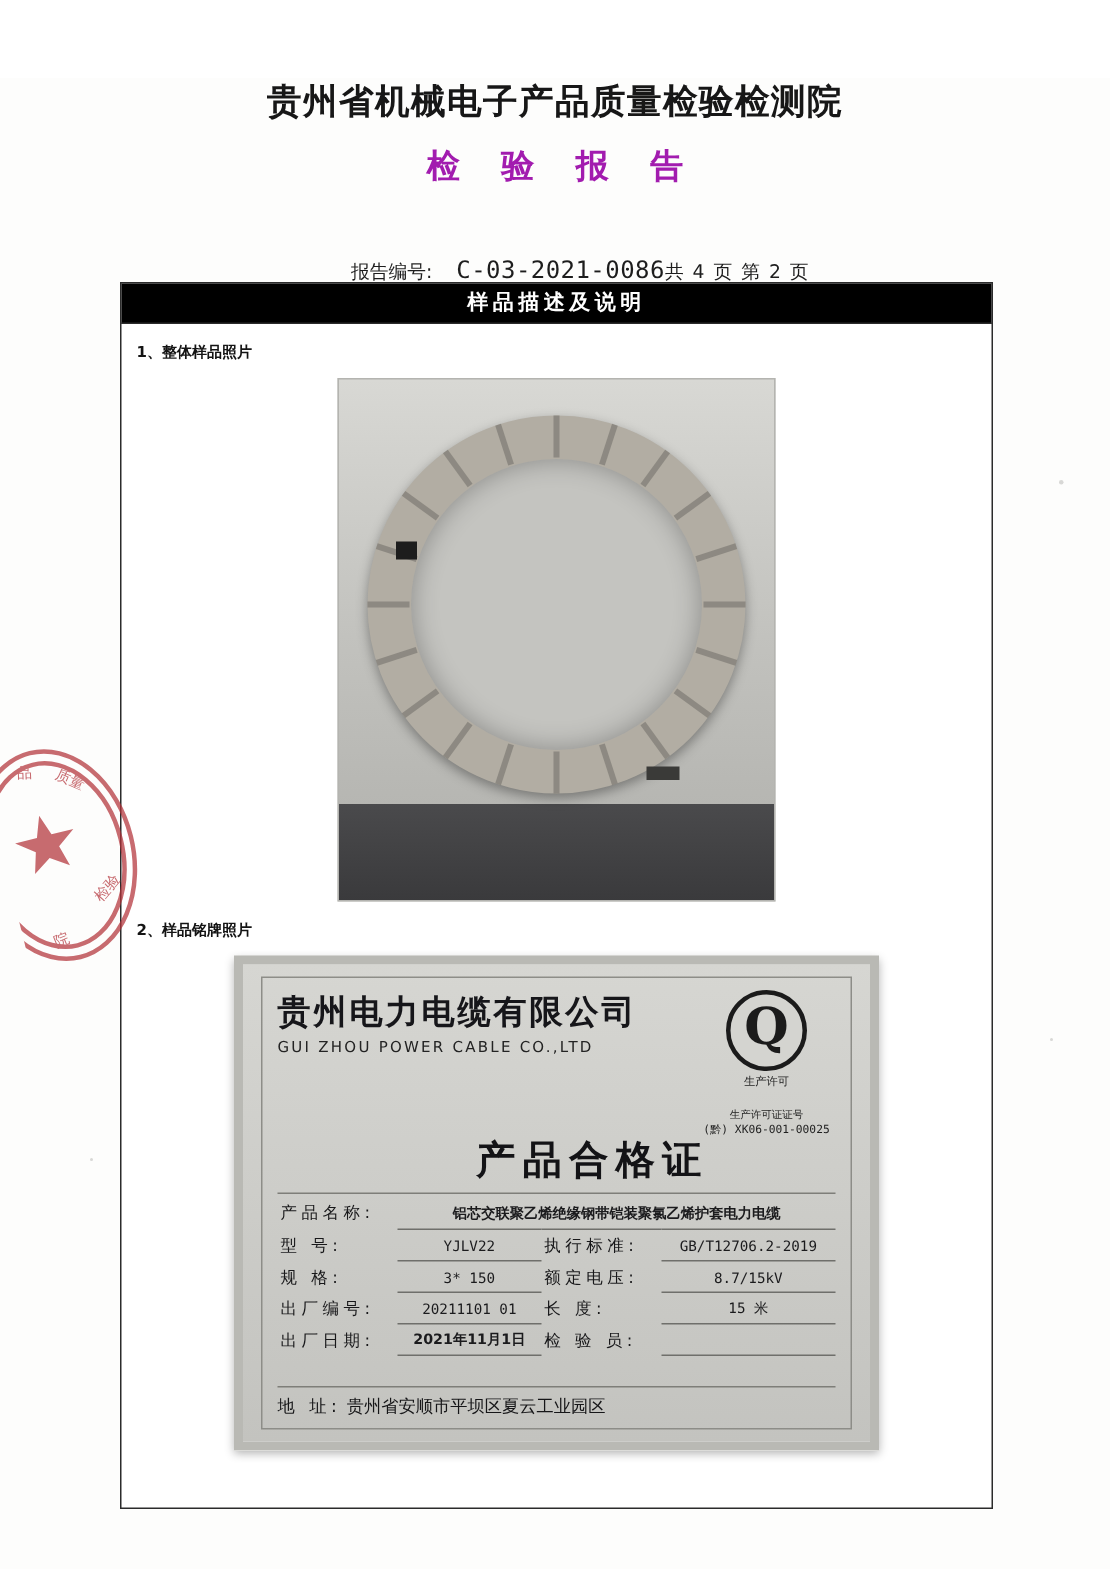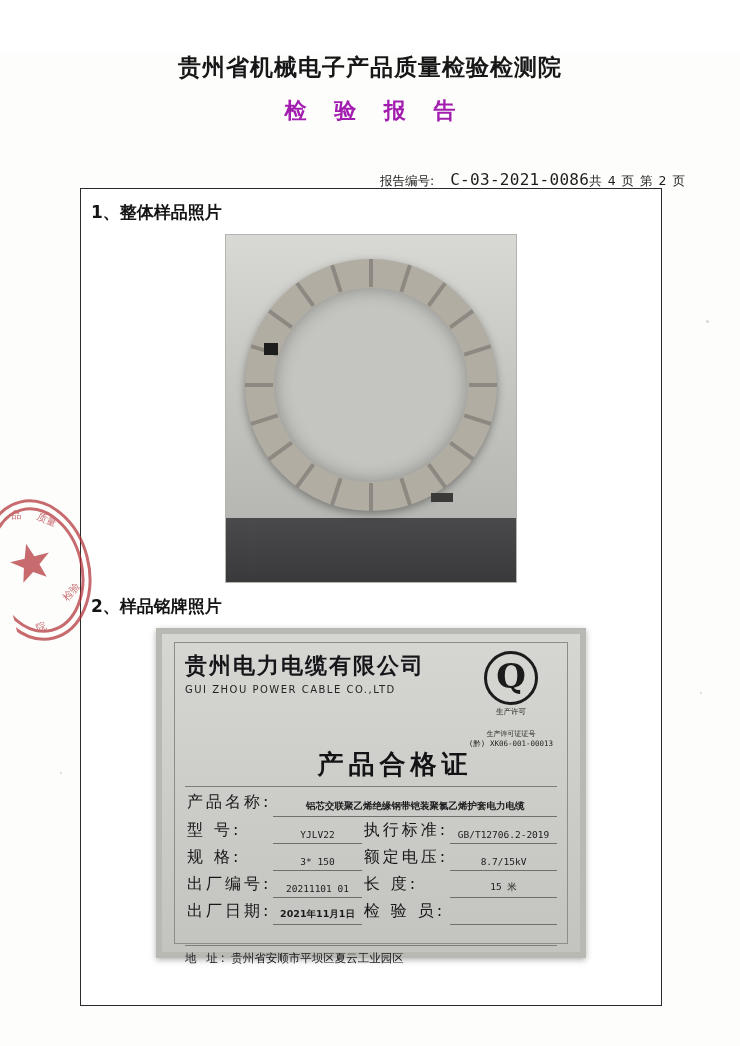--- a/index.html
+++ b/index.html
@@ -41,21 +41,21 @@
     margin-top: 13px;
     padding-left: 10px;
   }
 
   .meta-row {
     position: absolute;
     top: 118px;
     left: 88px;
     right: 54px;
     display: flex;
-    justify-content: flex-end;
+    justify-content: center;
     align-items: flex-end;
     font-size: 12.5px;
     color: #1d1d1d;
   }
   .meta-left { display: flex; align-items: baseline; gap: 5px; }
   .meta-left .label { font-size: 12.5px; }
   .meta-left .value {
     font-family: "DejaVu Sans Mono", monospace;
     font-size: 16px;
     letter-spacing: 0.3px;
@@ -80,21 +80,21 @@
     color: #fff;
     display: flex;
     align-items: center;
     justify-content: center;
     font-size: 14px;
     font-weight: bold;
     letter-spacing: 3px;
     border-bottom: 1px solid #2b2b2b;
   }
   .section-label {
-    font-size: 17px;
+    font-size: 10px;
     font-weight: bold;
     color: #141414;
     margin: 12px 0 0 10px;
   }
 
   
   .photo1-wrap {
     margin-top: 10px;
     display: flex;
     justify-content: center;
@@ -297,21 +297,21 @@
     border-collapse: collapse;
     font-size: 11px;
     color: #18181a;
   }
   .plate-table td {
     padding: 3px 2px;
     vertical-align: bottom;
   }
   .k {
     white-space: nowrap;
-    font-size: 16px;
+    font-size: 11px;
     letter-spacing: 3px;
     width: 76px;
     margin-top: 20px;
   }
   .v {
     border-bottom: 1px solid #6f6f6b;
     font-size: 9.5px;
     font-family: "DejaVu Sans Mono", monospace;
     text-align: center;
     color: #1b1b1d;
@@ -358,20 +358,21 @@
 
   <div class="meta-row">
     <div class="meta-left">
       <span class="label">报告编号:</span>
       <span class="value">C-03-2021-0086</span>
     </div>
     <div class="meta-right">共 4 页 第 2 页</div>
   </div>
 
   <div class="frame">
+    <div class="band">样品描述及说明</div>
 
     <div class="section-label">1、整体样品照片</div>
 
     <div class="photo1-wrap">
       <div class="photo1">
         <div class="wall"></div>
         <div class="floor"></div>
         <div class="coil-outer"></div>
         <div class="coil-inner-shade"></div>
         <div class="tick" style="transform:rotate(0deg)"></div>
@@ -409,21 +410,21 @@
 
             <div class="company-block">
               <div class="company-cn">贵州电力电缆有限公司</div>
               <div class="company-en">GUI ZHOU POWER CABLE CO.,LTD</div>
             </div>
 
             <div class="q-block">
               <div class="q-circle">Q</div>
               <div class="q-caption">生产许可</div>
               <div class="q-line">生产许可证证号</div>
-              <div class="q-num">(黔) XK06-001-00013</div>
+              <div class="q-num">(黔) XK06-001-00025</div>
             </div>
           </div>
 
           <div class="cert-title">产品合格证</div>
           <div class="divider"></div>
 
           <table class="plate-table">
             <tbody>
                 <tr>
               <td class="k">产品名称:</td>

